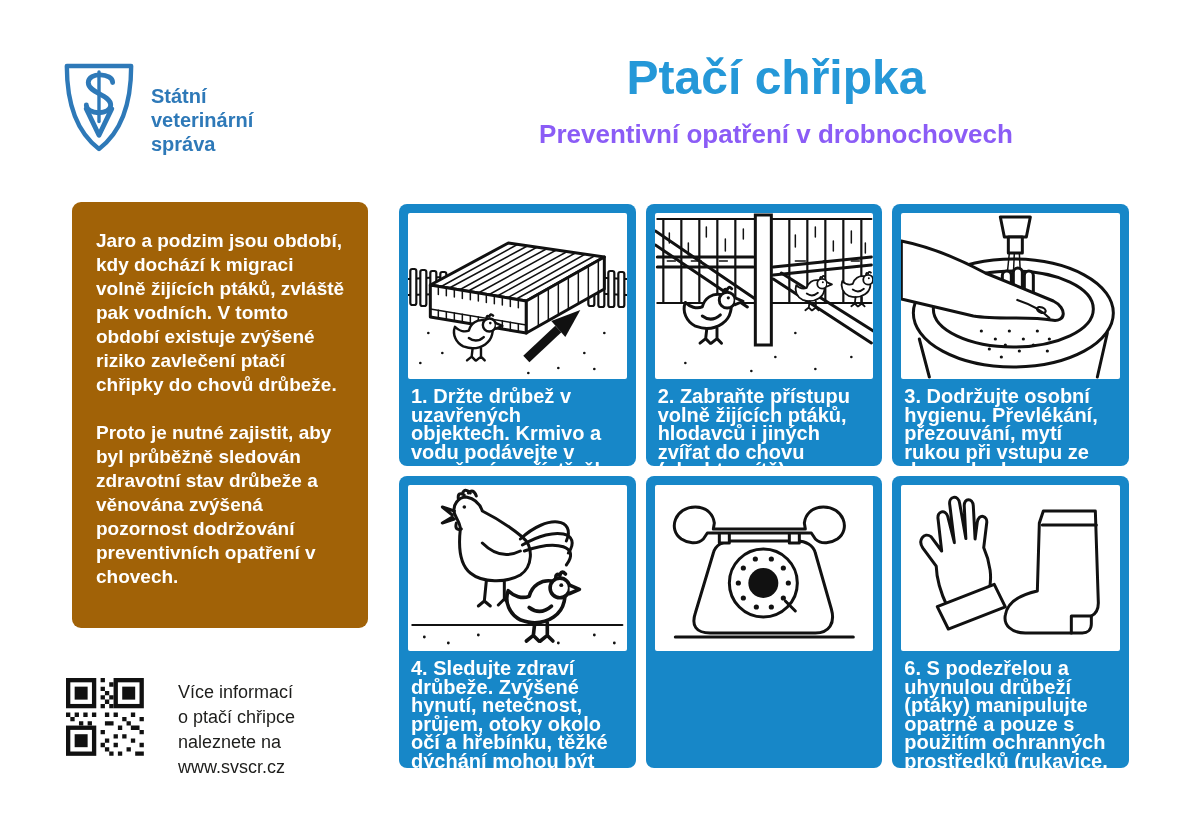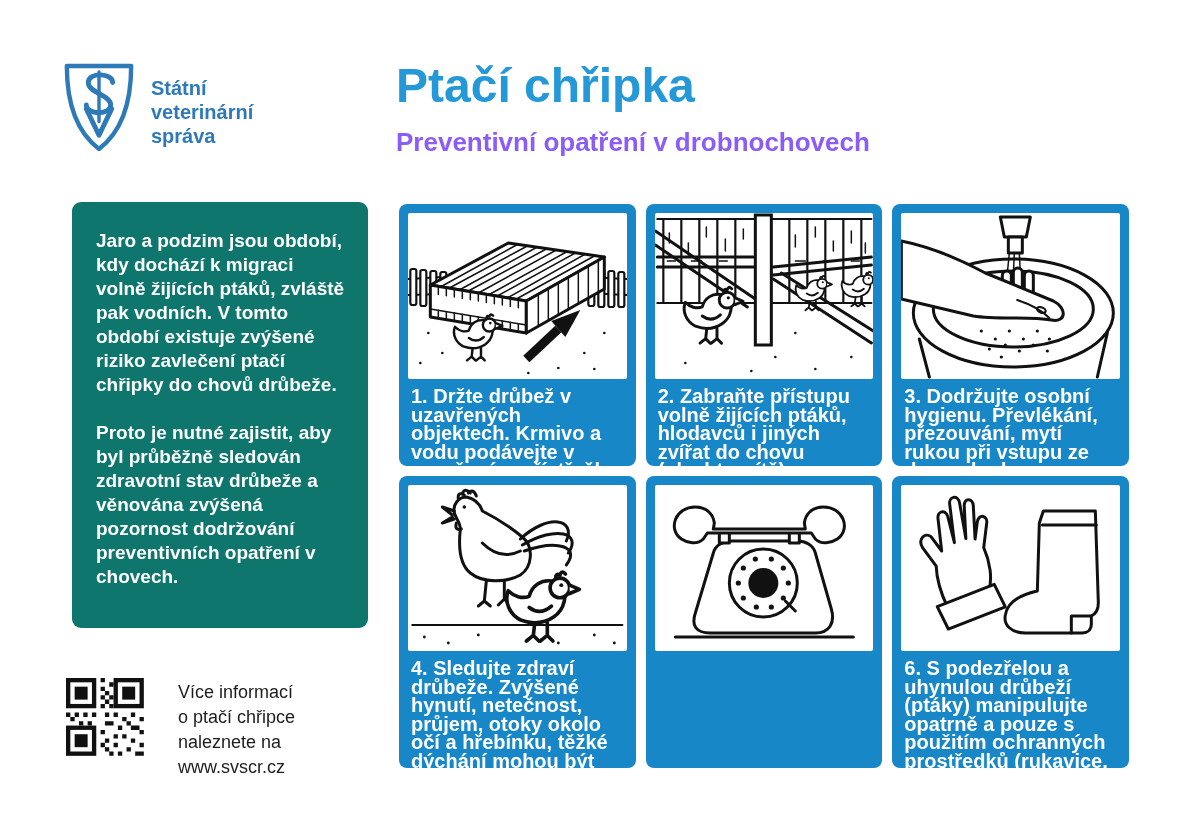--- a/index.html
+++ b/index.html
@@ -4,34 +4,34 @@
 <style>
   html,body { margin:0; padding:0; }
   body {
     width:1200px; height:830px; background:#ffffff;
     font-family:"Liberation Sans", sans-serif;
     -webkit-font-smoothing:antialiased;
   }
   .page { position:relative; width:1200px; height:830px; background:#fff; overflow:hidden; }
 
   
-  .logo { position:absolute; left:60px; top:56px; display:flex; gap:13px; align-items:center; }
+  .logo { position:absolute; left:60px; top:56px; display:flex; gap:13px; align-items:flex-end; }
   .logo-shield { width:78px; height:100px; flex:none; }
   .logo-text { padding-top:12px; }
   .logo-text div { color:#2e79b8; font-weight:bold; font-size:20px; line-height:24px; }
 
   
-  .header { position:absolute; left:396px; top:60px; width:760px; }
+  .header { position:absolute; left:396px; top:52px; width:760px;text-align:center; }
   .title { margin:0; color:#2598d8; font-size:48px; font-weight:bold; line-height:52px; }
   .subtitle { margin:12px 0 0 0; color:#8b5cf6; font-size:26px; font-weight:bold; line-height:36px; }
 
   
   .intro {
     position:absolute; left:72px; top:202px; width:296px; height:426px;
-    background:#0f766e; border-radius:9px; box-sizing:border-box;
+    background:#a16207; border-radius:9px; box-sizing:border-box;
     padding:27px 20px 0 24px; color:#ffffff; font-weight:bold;
     font-size:19px; line-height:24px;
   }
   .intro p { margin:0 0 24px 0; }
 
   
   .footer { position:absolute; left:66px; top:678px; display:flex; gap:32px; align-items:flex-start; }
   .qr { width:80px; height:80px; flex:none; }
   .info-text { padding-top:2px; }
   .info-text div { font-size:18px; line-height:25px; color:#1d1d1b; }

